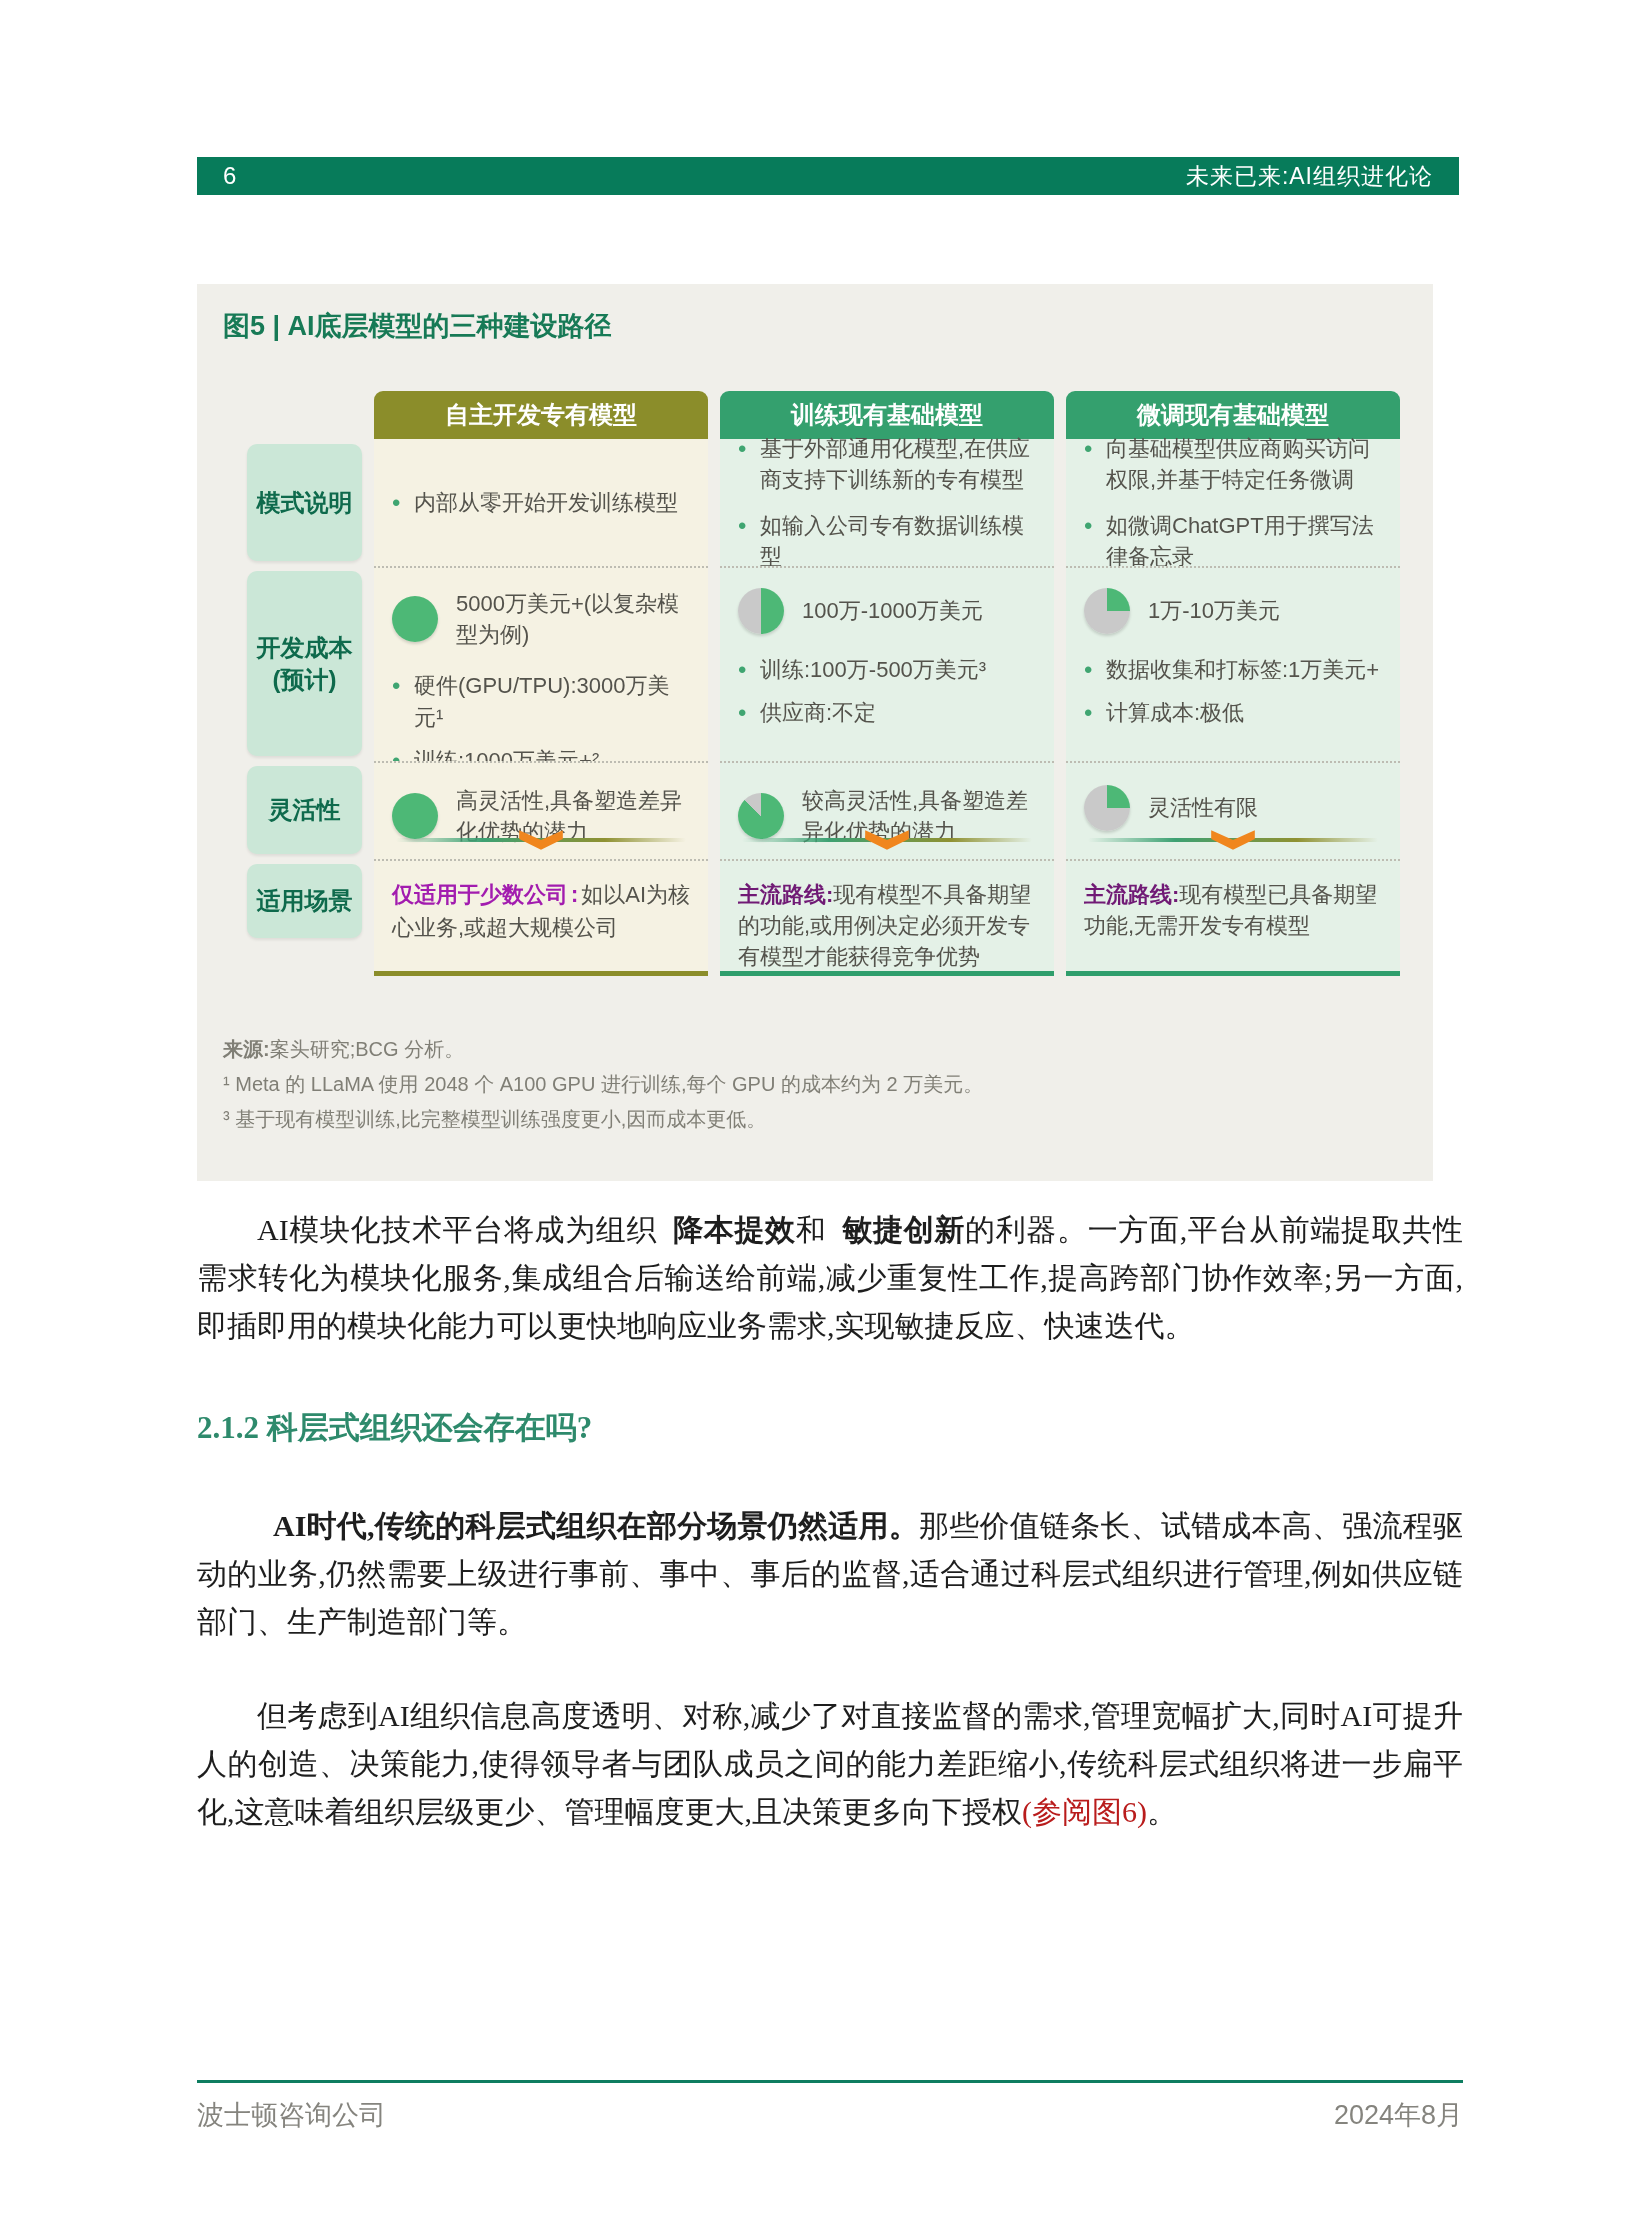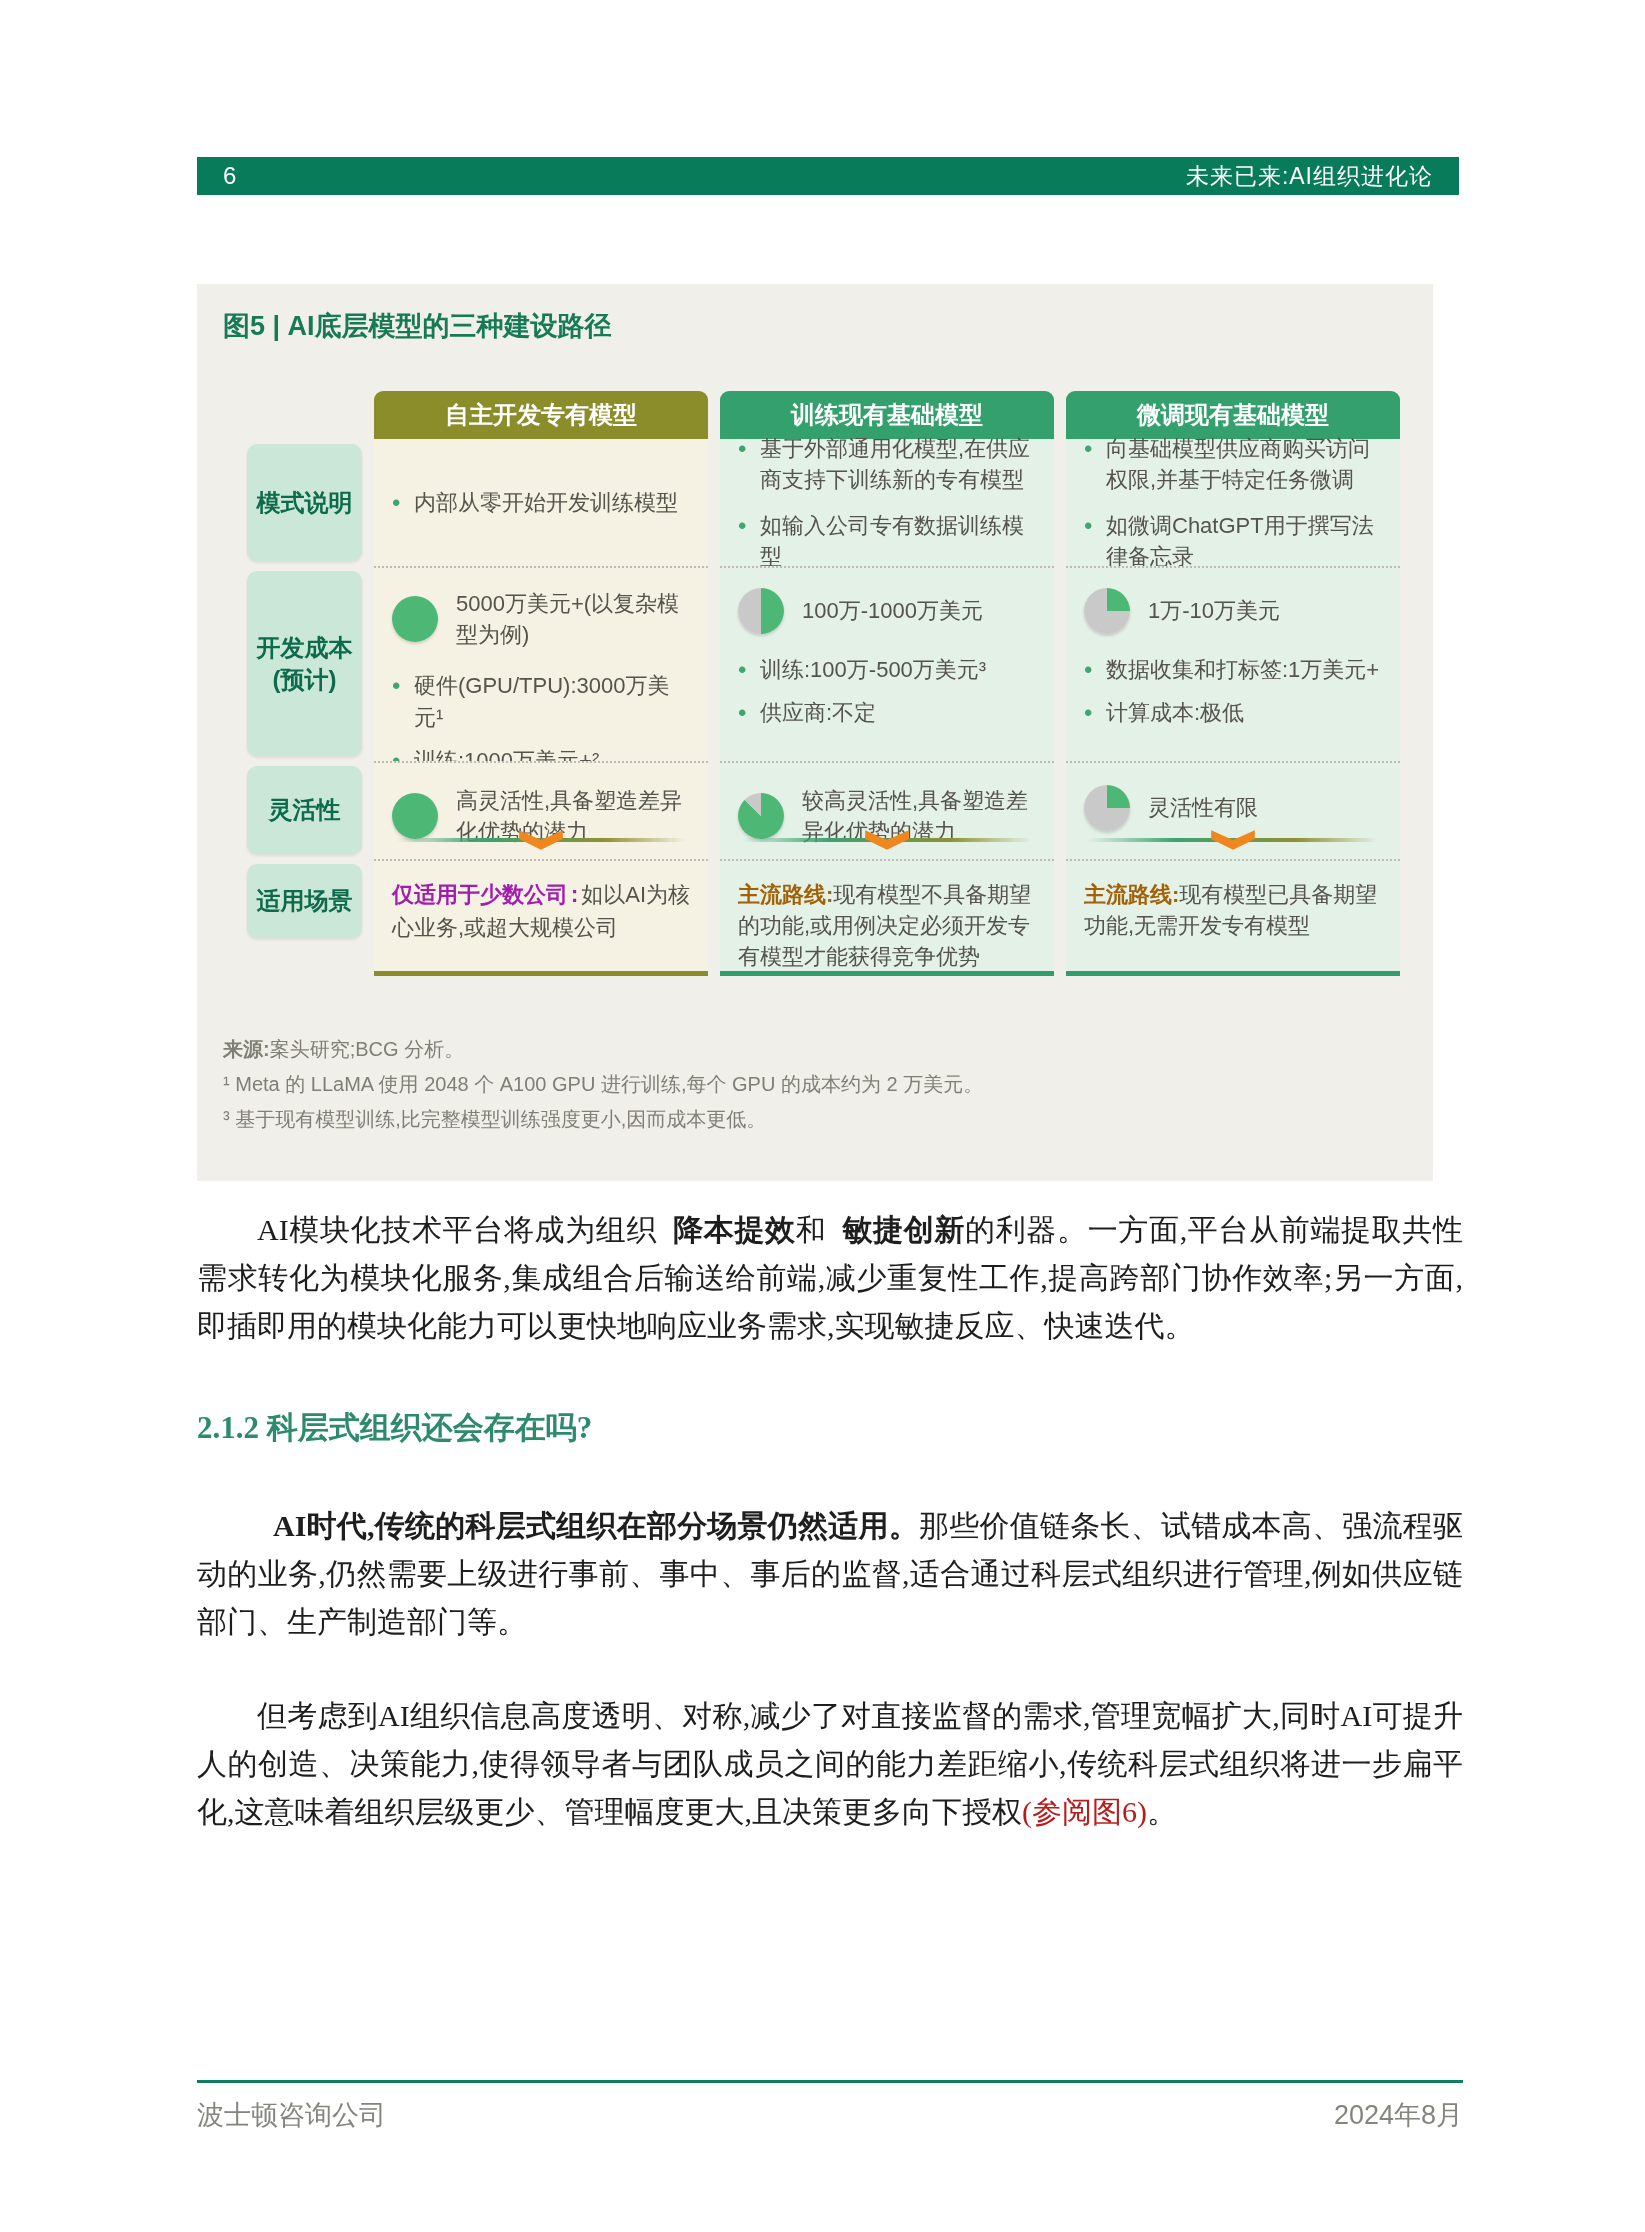--- a/index.html
+++ b/index.html
@@ -59,21 +59,21 @@
   .cell-flex{padding-top:16px;}
   .flex-footer{position:absolute;left:22px;right:22px;bottom:8px;height:22px;}
   .grad-line{position:absolute;left:0;right:0;top:9px;height:4px;border-radius:2px;
              background:linear-gradient(90deg,rgba(61,161,115,0),#3DA173 30%,#8F9132 72%,rgba(143,145,50,0));}
   .chev{position:absolute;left:50%;top:0;margin-left:-24px;width:48px;height:22px;}
   .chev path{fill:#F0861E;}
 
   .cell-scen{padding-top:18px;}
   .lead{font-weight:bold;}
   .lead-olive{color:#a21caf;font-family:Liberation Mono, monospace;}
-  .lead-green{color:#a16207;}
+  .lead-green{color:#701a75;}
 
   .fig-notes{position:absolute;left:26px;top:748px;width:1144px;color:#807F76;font-size:20px;line-height:1.76;}
   .fig-notes .src-label{font-weight:bold;}
   .fig-notes .note{display:block;}
 
   
   .content{position:absolute;left:197px;top:1206px;width:1266px;
            font-family:"Liberation Serif","DejaVu Serif",serif;color:#1E1E1E;
            font-size:30px;line-height:48px;text-align:justify;}
   .content p{margin:0 0 46px 0;text-indent:2em;}

